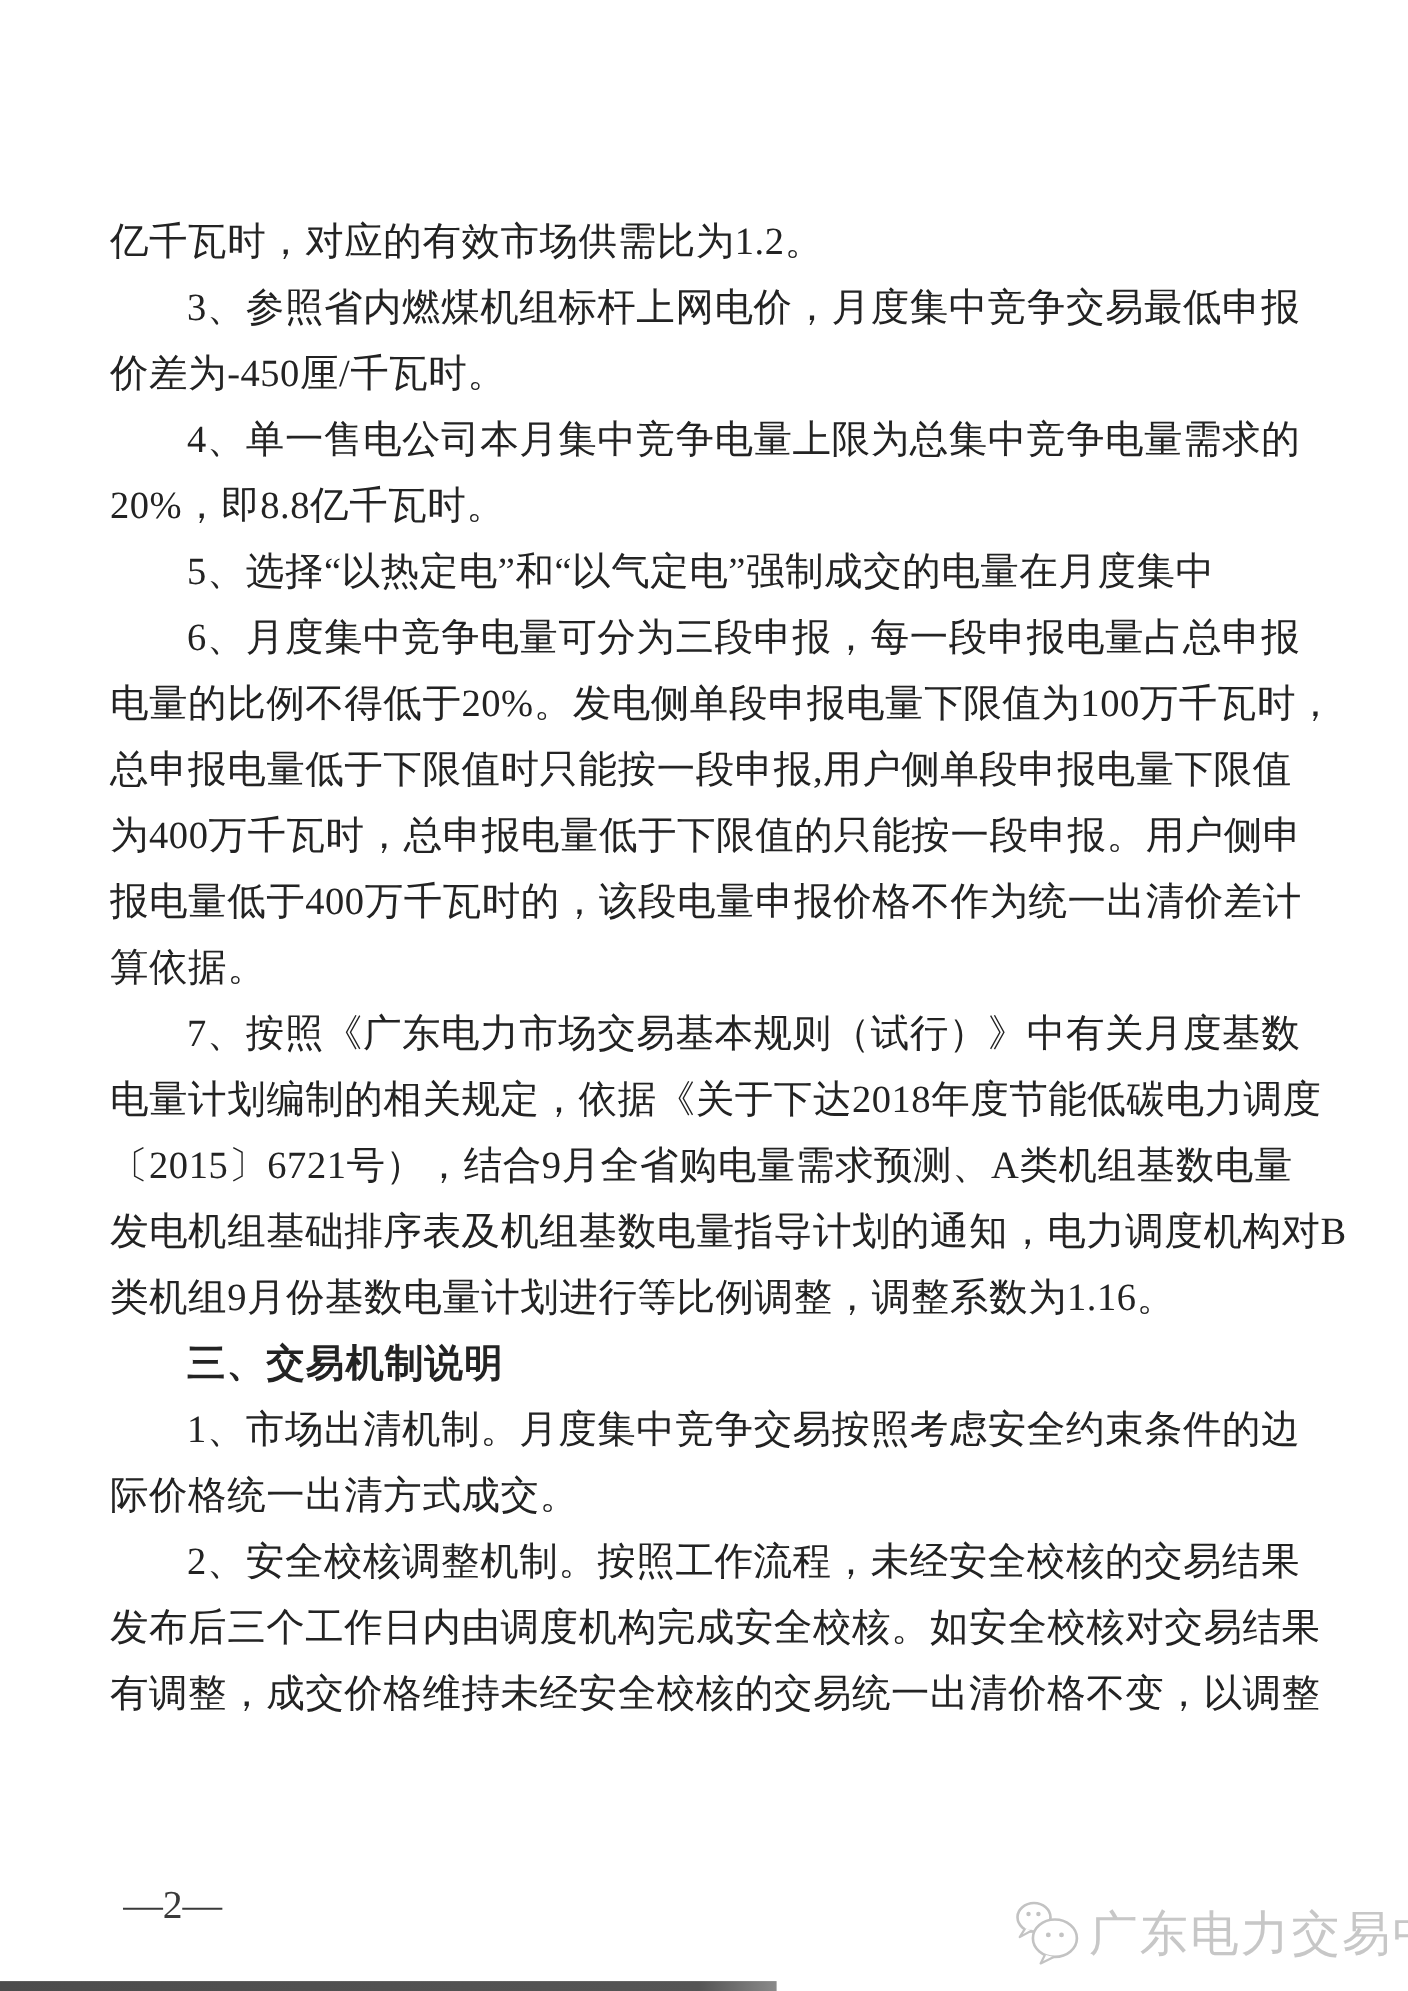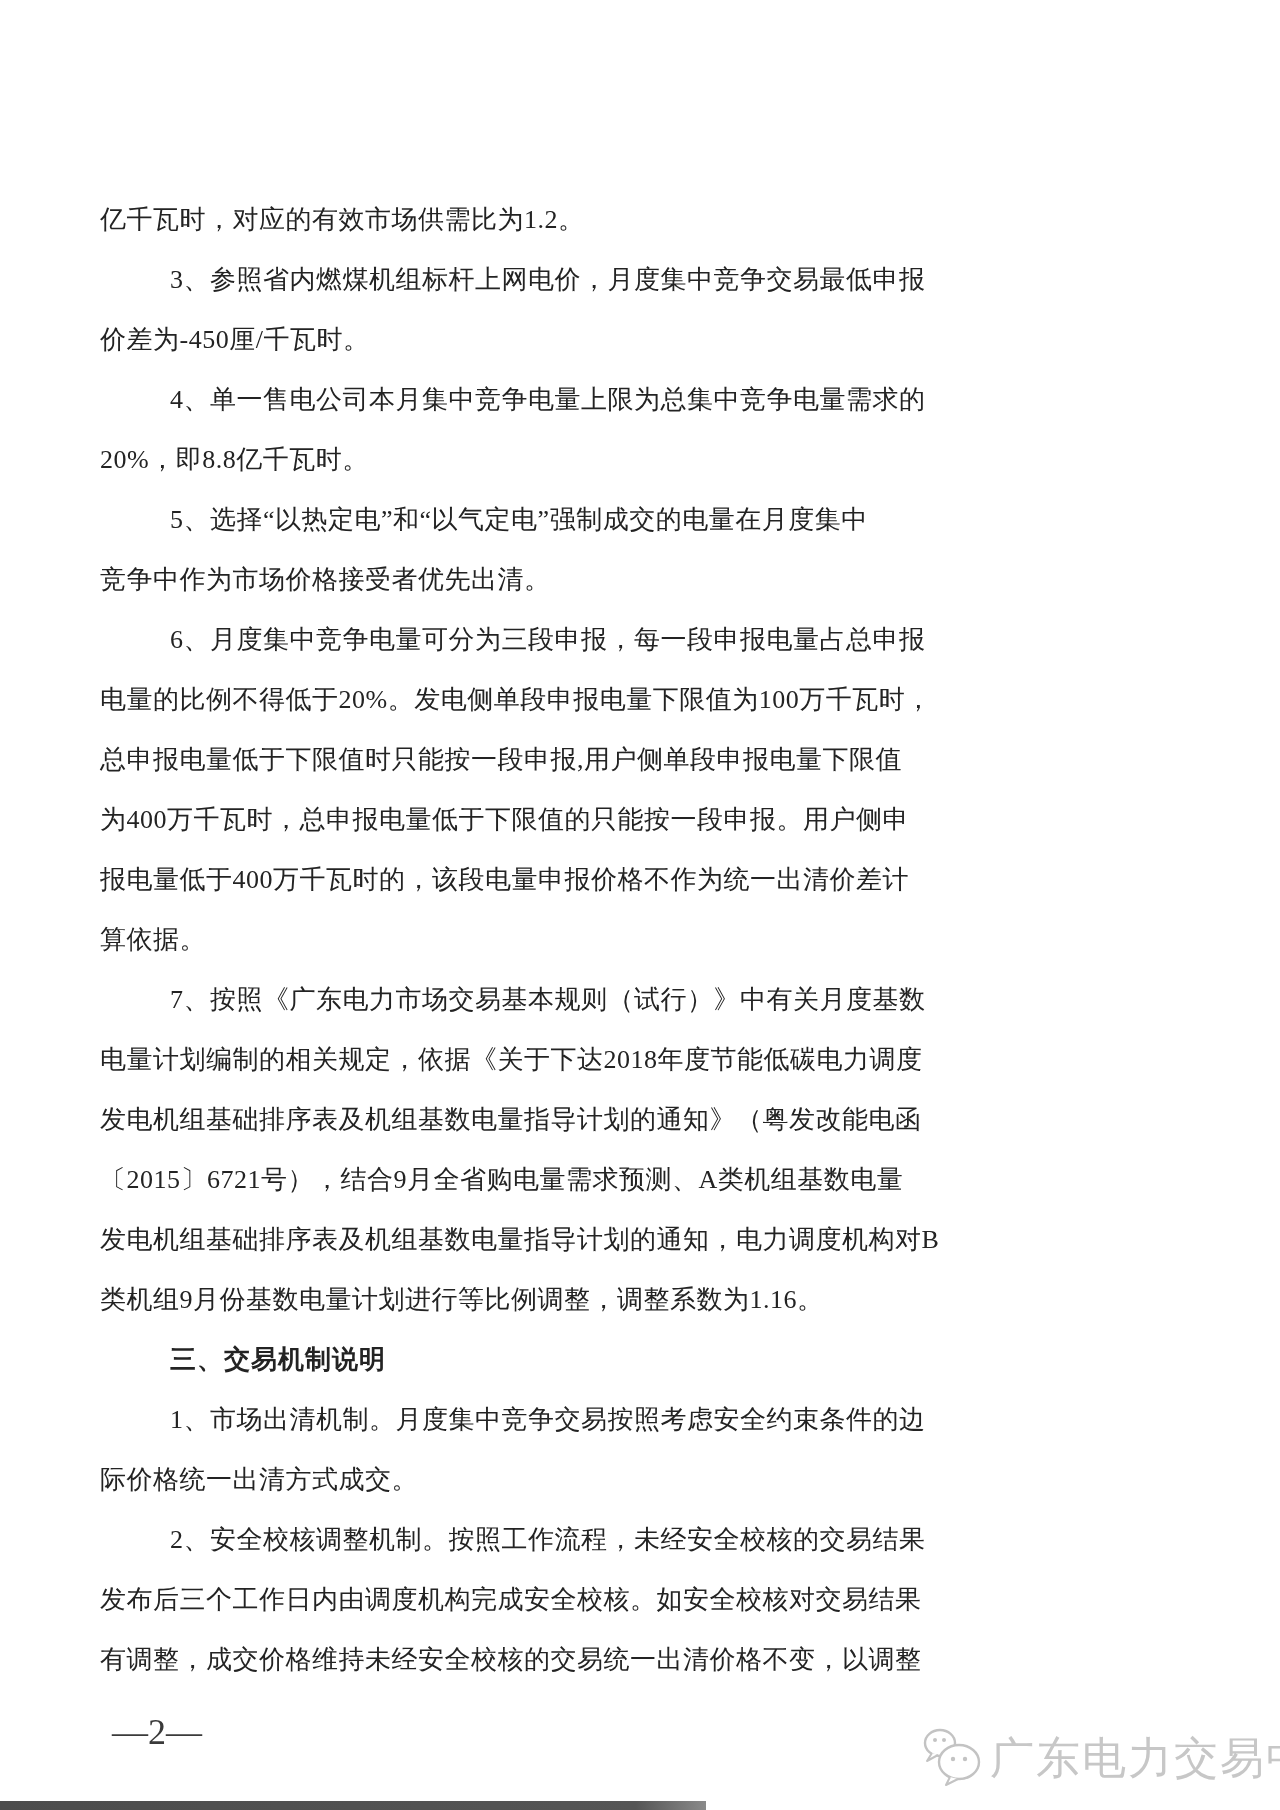--- a/index.html
+++ b/index.html
@@ -16,21 +16,21 @@
   .body-text{
     position:absolute;
     left:100px;
     top:190px;
     width:1052px;
   }
   .body-text p{
     margin:0;
     height:60px;
     line-height:60px;
-    font-size:26px;
+    font-size:35px;
     letter-spacing:0.5px;
     white-space:nowrap;
   }
   .body-text p.indent{ text-indent:70px; }
   .body-text p.heading{
     font-family:Liberation Serif, serif;
     font-weight:700;
     letter-spacing:1px;
   }
   .page-number{
@@ -73,30 +73,28 @@
 
 <div class="page">
 
   <div class="body-text">
     <p>亿千瓦时，对应的有效市场供需比为1.2。</p>
     <p class="indent">3、参照省内燃煤机组标杆上网电价，月度集中竞争交易最低申报</p>
     <p>价差为-450厘/千瓦时。</p>
     <p class="indent">4、单一售电公司本月集中竞争电量上限为总集中竞争电量需求的</p>
     <p>20%，即8.8亿千瓦时。</p>
     <p class="indent">5、选择“以热定电”和“以气定电”强制成交的电量在月度集中</p>
-    <p>竞争中作为市场价格接受者优先出清。</p>
     <p class="indent">6、月度集中竞争电量可分为三段申报，每一段申报电量占总申报</p>
     <p>电量的比例不得低于20%。发电侧单段申报电量下限值为100万千瓦时，</p>
     <p>总申报电量低于下限值时只能按一段申报,用户侧单段申报电量下限值</p>
     <p>为400万千瓦时，总申报电量低于下限值的只能按一段申报。用户侧申</p>
     <p>报电量低于400万千瓦时的，该段电量申报价格不作为统一出清价差计</p>
     <p>算依据。</p>
     <p class="indent">7、按照《广东电力市场交易基本规则（试行）》中有关月度基数</p>
     <p>电量计划编制的相关规定，依据《关于下达2018年度节能低碳电力调度</p>
-    <p>发电机组基础排序表及机组基数电量指导计划的通知》（粤发改能电函</p>
     <p>〔2015〕6721号），结合9月全省购电量需求预测、A类机组基数电量</p>
     <p>发电机组基础排序表及机组基数电量指导计划的通知，电力调度机构对B</p>
     <p>类机组9月份基数电量计划进行等比例调整，调整系数为1.16。</p>
     <p class="indent heading">三、交易机制说明</p>
     <p class="indent">1、市场出清机制。月度集中竞争交易按照考虑安全约束条件的边</p>
     <p>际价格统一出清方式成交。</p>
     <p class="indent">2、安全校核调整机制。按照工作流程，未经安全校核的交易结果</p>
     <p>发布后三个工作日内由调度机构完成安全校核。如安全校核对交易结果</p>
     <p>有调整，成交价格维持未经安全校核的交易统一出清价格不变，以调整</p>
   </div>

